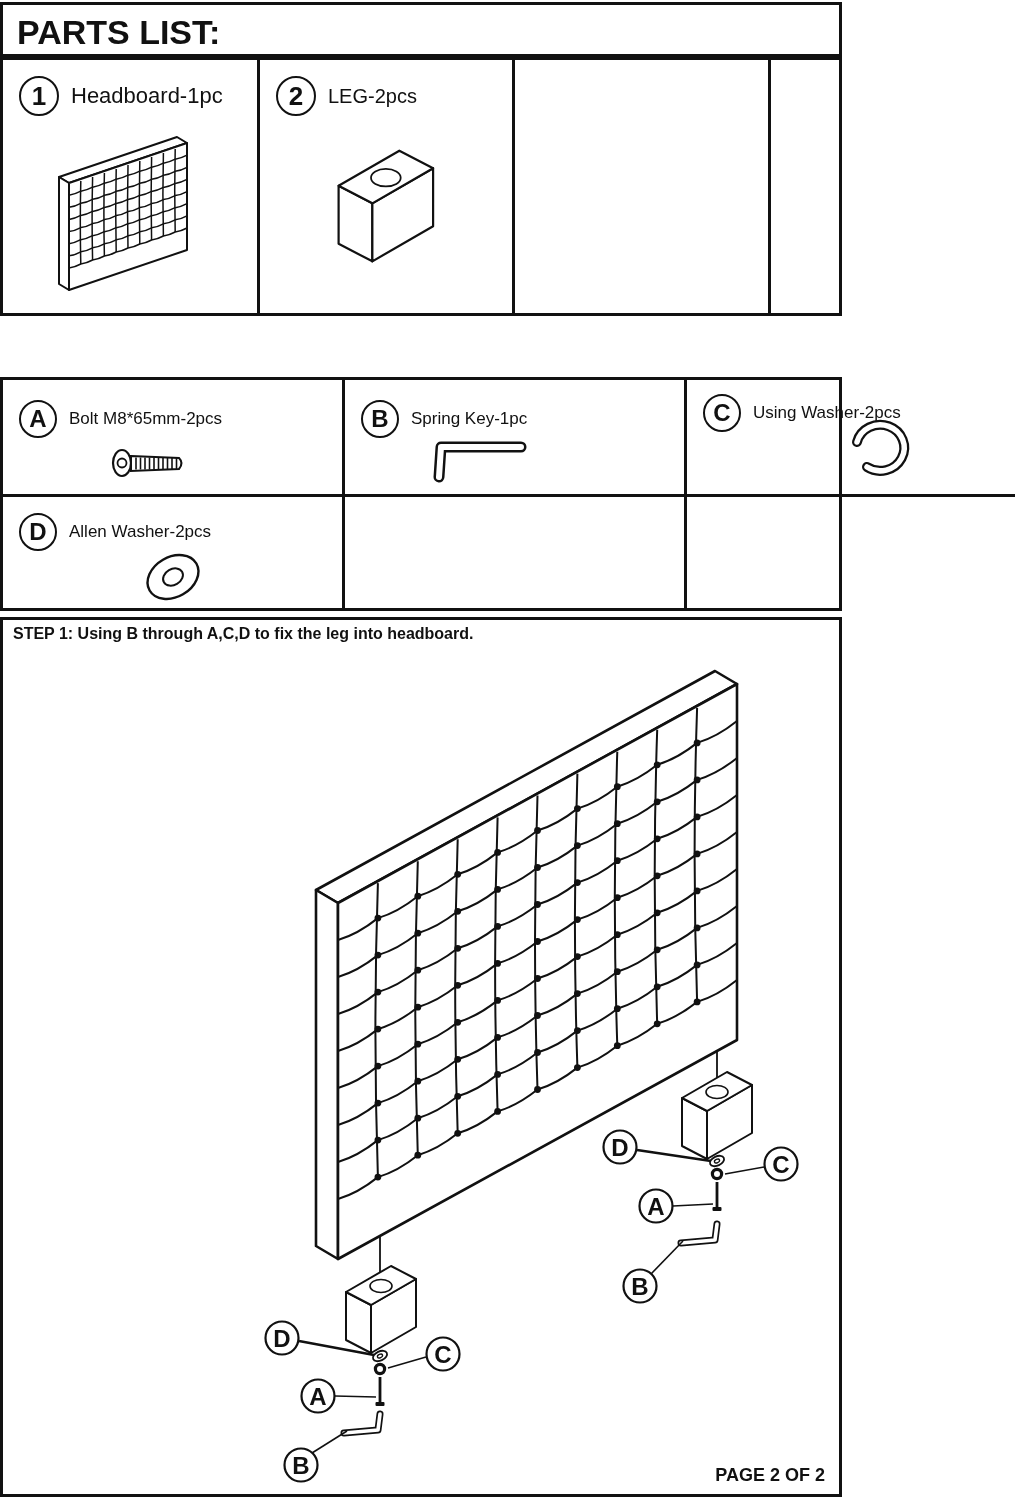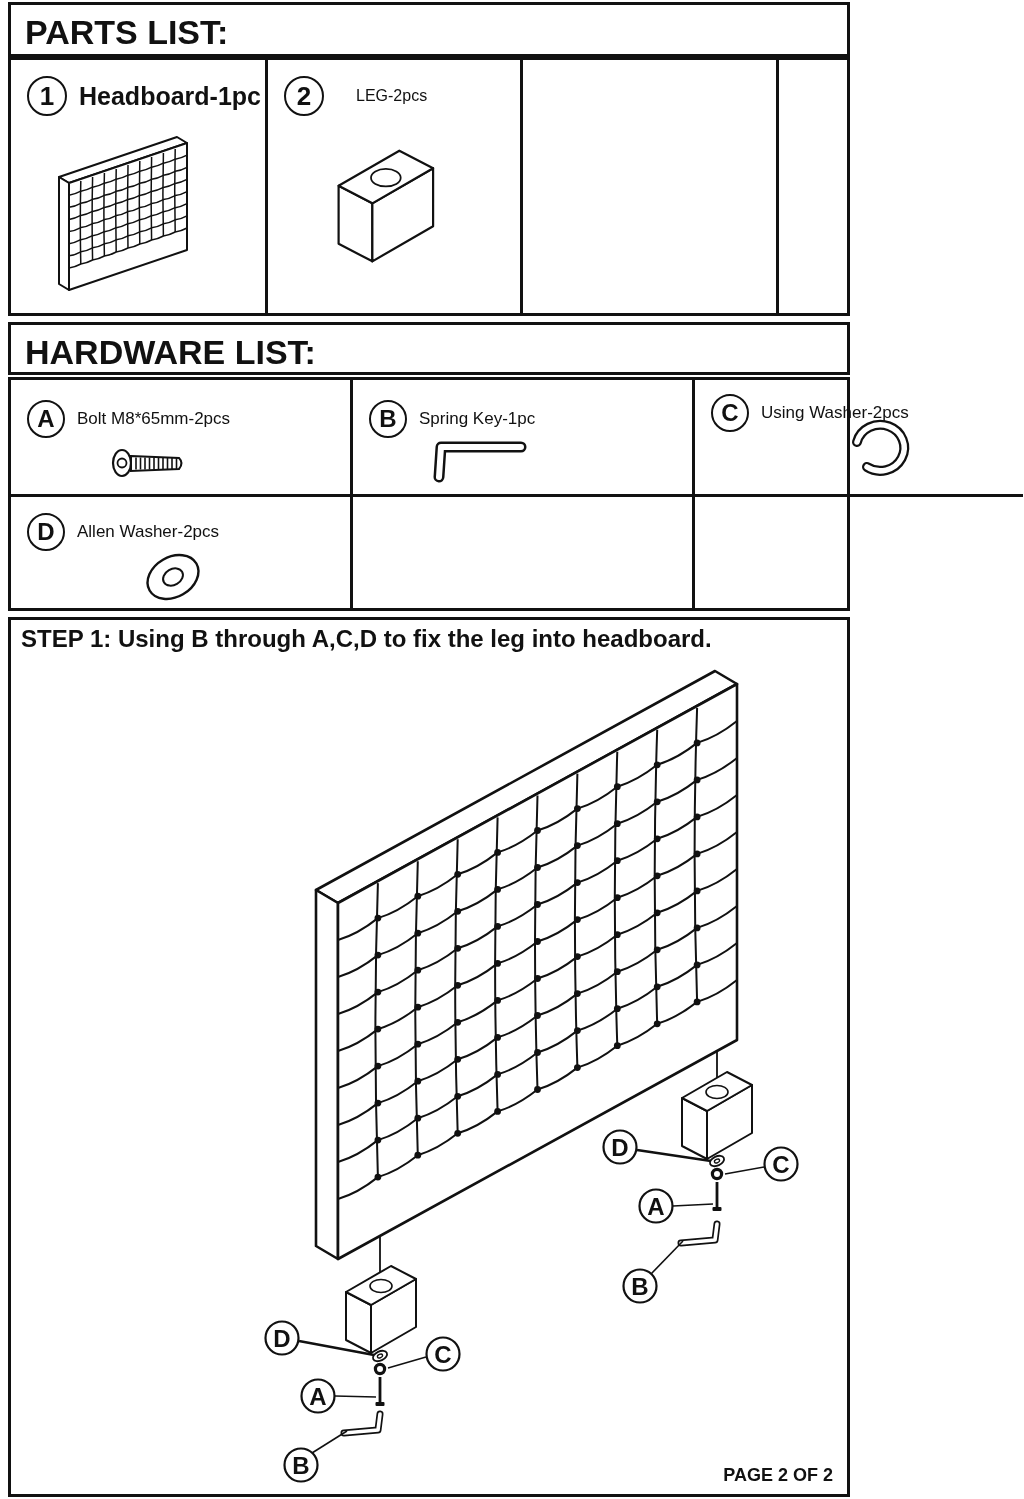--- a/index.html
+++ b/index.html
@@ -1,32 +1,32 @@
 <!DOCTYPE html>
 <html><head>
 <meta charset="utf-8">
 <style>
   html,body{margin:0;padding:0;background:#ffffff;}
   .page{position:relative;width:1024px;height:1499px;background:#fff;
         font-family:"Liberation Sans",sans-serif;color:#111;overflow:hidden;}
-  .box{position:absolute;left:8px;width:842px;border:3px solid #111;box-sizing:border-box;background:#fff;}
+  .box{position:absolute;left:0;width:842px;border:3px solid #111;box-sizing:border-box;background:#fff;}
   .band-title{font-size:34px;font-weight:900;letter-spacing:0;padding:8px 0 0 14px;}
   
   .cell{position:absolute;top:0;height:100%;box-sizing:border-box;}
   .vline{border-left:3px solid #111;}
   .hline{border-top:3px solid #111;}
   .cell-head{display:flex;align-items:center;gap:12px;padding:16px 10px 0 16px;}
   .circ{flex:0 0 auto;width:36px;height:36px;border:2.6px solid #111;border-radius:50%;
         display:flex;align-items:center;justify-content:center;font-weight:bold;background:#fff;}
   .circ-num{font-size:26px;}
   .circ-letter{width:34px;height:34px;font-size:24px;}
-  .part-label-bold{font-size:25px;font-weight:bold;white-space:nowrap;}
-  .part-label{font-size:16px;white-space:nowrap;margin-left:20px;}
+  .part-label-bold{font-size:22px;font-weight:normal;white-space:nowrap;}
+  .part-label{font-size:20px;white-space:nowrap;}
   .hw-label{font-size:17px;white-space:nowrap;}
-  .step-title{position:absolute;left:10px;top:5px;font-size:24px;font-weight:bold;white-space:nowrap;}
+  .step-title{position:absolute;left:10px;top:5px;font-size:16px;font-weight:bold;white-space:nowrap;}
   .page-num{position:absolute;right:14px;bottom:8px;font-size:18px;font-weight:bold;}
   svg{position:absolute;overflow:visible;}
   .callout-circle{fill:#fff;stroke:#111;stroke-width:2.2;}
   .callout-text{font-family:"Liberation Sans",sans-serif;font-size:24px;font-weight:bold;fill:#111;
                 text-anchor:middle;}
   .leader{stroke:#111;stroke-width:1.6;fill:none;}
   .leader-bold{stroke:#111;stroke-width:2.6;fill:none;}
   .connector{stroke:#111;stroke-width:1.8;}
 </style>
 </head>
@@ -48,23 +48,20 @@
     <div class="cell vline" style="left:254px;width:255px;">
       <div class="cell-head">
         <div class="circ circ-num">2</div>
         <div class="part-label">LEG-2pcs</div>
       </div>
     </div>
     <div class="cell vline" style="left:509px;width:256px;"></div>
     <div class="cell vline" style="left:765px;width:247px;"></div>
   </section>
 
-  <section class="box" style="top:322px;height:53px;">
-    <div class="band-title">HARDWARE LIST:</div>
-  </section>
 
   <section class="box" style="top:377px;height:234px;">
     <div class="cell" style="left:0;width:339px;height:114px;">
       <div class="cell-head" style="padding-top:20px;">
         <div class="circ circ-letter">A</div>
         <div class="hw-label">Bolt M8*65mm-2pcs</div>
       </div>
     </div>
     <div class="cell vline" style="left:339px;width:342px;height:114px;">
       <div class="cell-head" style="padding-top:20px;">

